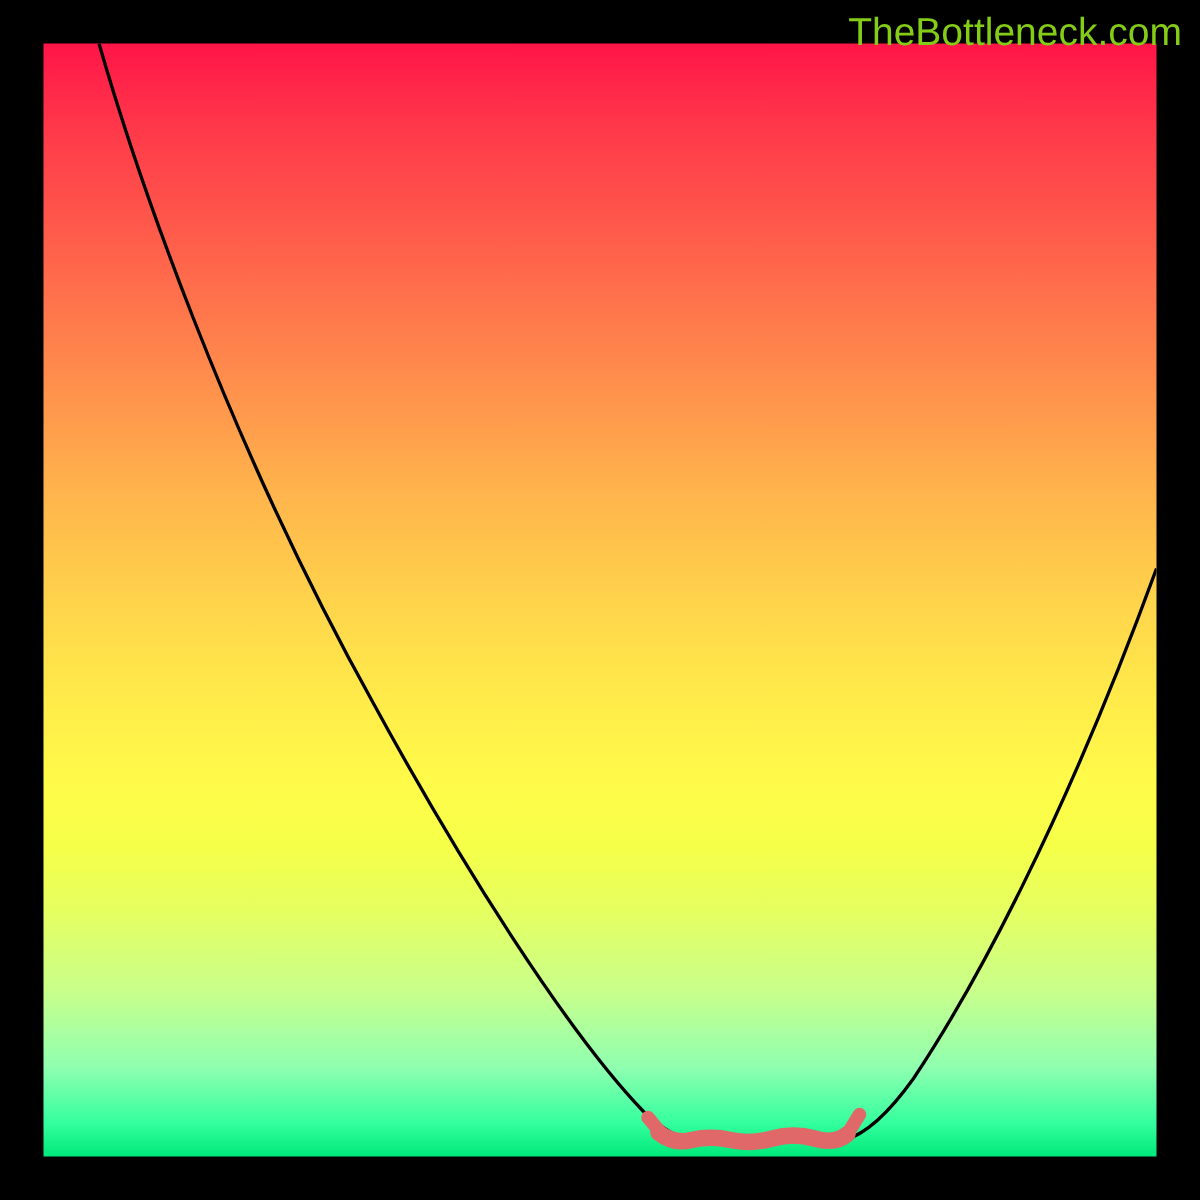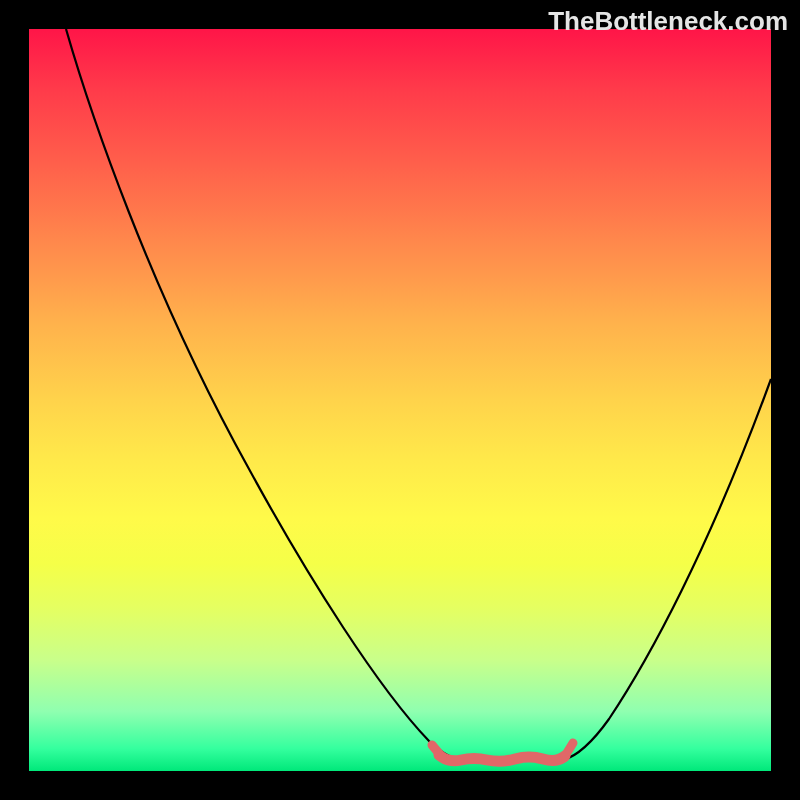--- a/index.html
+++ b/index.html
@@ -7,23 +7,23 @@
     width: 800px;
     height: 800px;
     background: #000;
     position: relative;
     font-family: Arial, sans-serif;
   }
   .watermark {
     position: absolute;
     top: 6px;
     right: 12px;
-    color: #e5e5e5;
+    color: #84cc16;
     font-size: 26px;
-    font-weight: 700;
+    font-weight: 400;
     z-index: 10;
   }
   .chart-area {
     position: absolute;
     left: 29px;
     top: 29px;
     width: 742px;
     height: 742px;
     background: linear-gradient(to bottom,
       #ff1548 0%,

